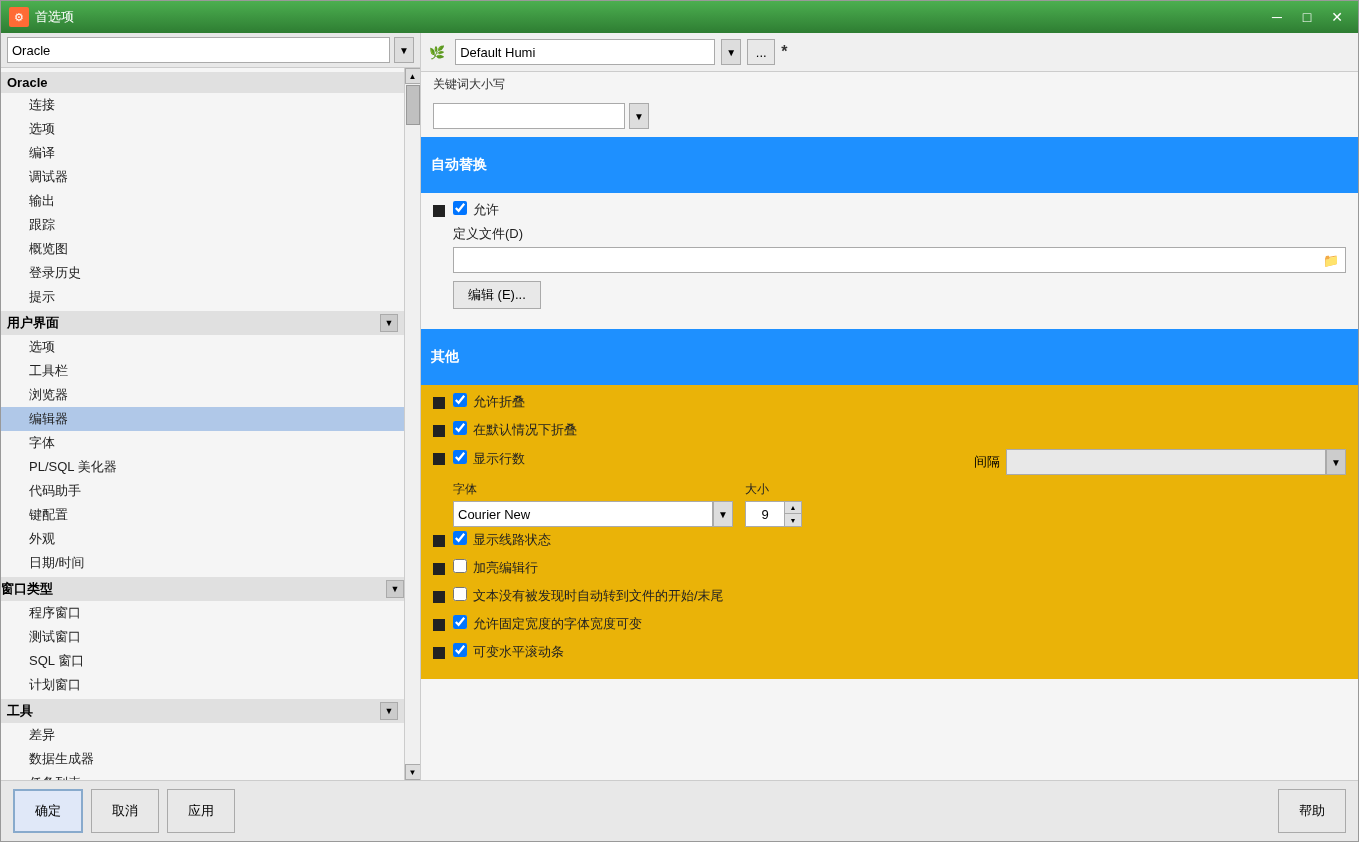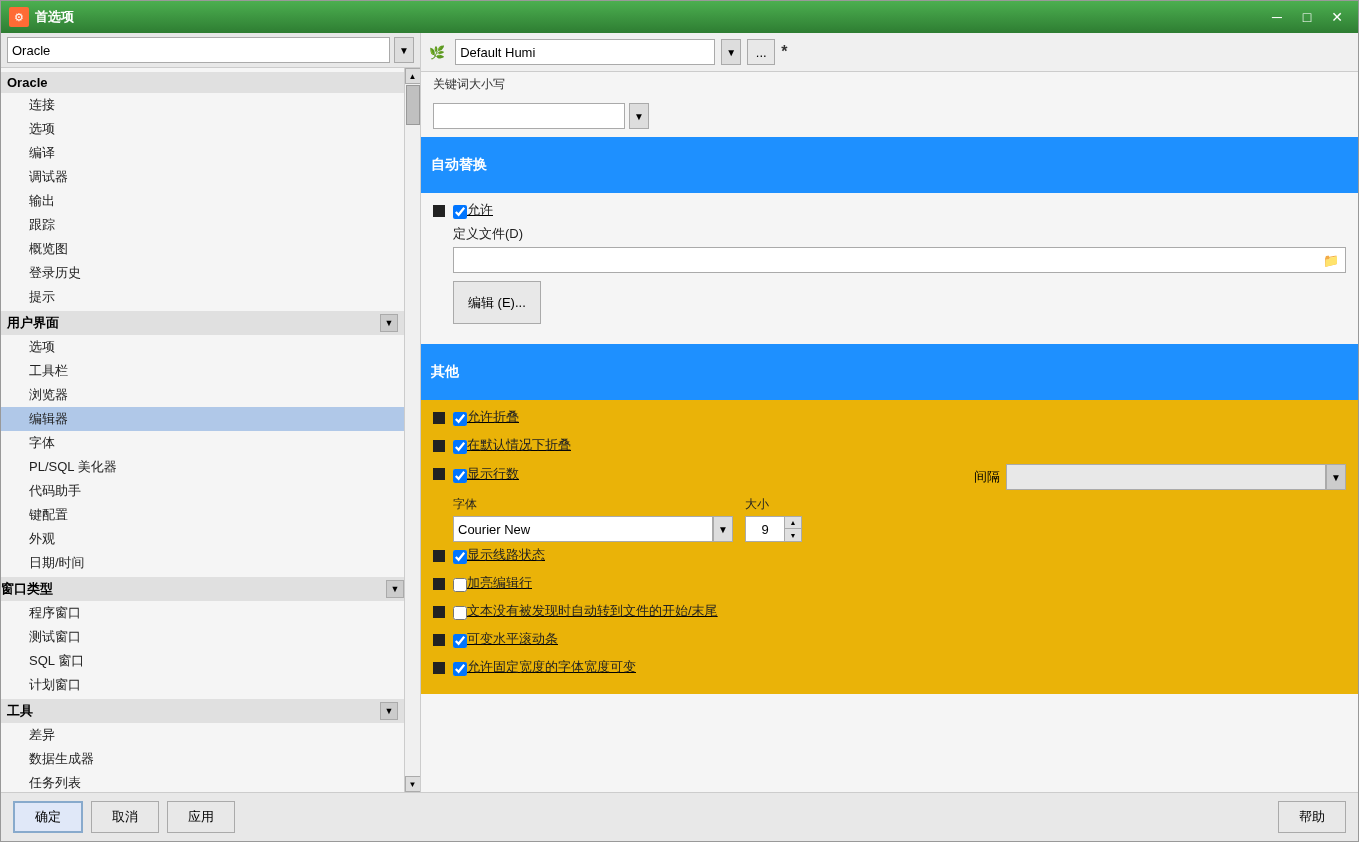--- a/index.html
+++ b/index.html
@@ -35,21 +35,21 @@
       background: #ff6b35;
       border-radius: 2px;
       display: flex;
       align-items: center;
       justify-content: center;
       font-size: 12px;
     }
     .title-bar-title {
       flex: 1;
       font-size: 13px;
-      font-weight: bold;
+      font-weight: normal;
     }
     .title-bar-controls {
       display: flex;
       gap: 4px;
     }
     .title-btn {
       width: 26px;
       height: 20px;
       background: transparent;
       border: none;
@@ -282,23 +282,23 @@
       margin-top: 4px;
       flex-shrink: 0;
     }
     .row-content {
       flex: 1;
     }
 
     
     .checkbox-row {
       display: flex;
-      align-items: flex-end;
+      align-items: flex-start;
+      gap: 6px;
       margin-bottom: 6px;
-      text-decoration: underline;
     }
     .checkbox-label {
       font-size: 13px;
       color: #222;
     }
     input[type="checkbox"] {
       width: 14px;
       height: 14px;
       cursor: pointer;
     }
@@ -332,21 +332,21 @@
       border: none;
       cursor: pointer;
       display: flex;
       align-items: center;
       justify-content: center;
       font-size: 13px;
     }
 
     
     .edit-btn {
-      height: 43px;
+      height: 28px;
       padding: 0 14px;
       background: #e8e8e8;
       border: 1px solid #aaa;
       font-size: 13px;
       cursor: pointer;
       margin-bottom: 8px;
     }
 
     
     .font-size-row {
@@ -445,21 +445,21 @@
     .bottom-bar {
       display: flex;
       align-items: center;
       padding: 8px 12px;
       background: #e8e8e8;
       border-top: 1px solid #ccc;
       gap: 8px;
       flex-shrink: 0;
     }
     .bottom-btn {
-      height: 32px;
+      height: 44px;
       padding: 0 20px;
       background: #e8e8e8;
       border: 1px solid #aaa;
       font-size: 13px;
       cursor: pointer;
       font-family: 'Microsoft YaHei', SimSun, sans-serif;
     }
     .bottom-btn.primary {
       background: #e0e8f8;
       border: 2px solid #88aacc;
@@ -710,31 +710,31 @@
                 <span class="checkbox-label">文本没有被发现时自动转到文件的开始/末尾</span>
               </div>
             </div>
           </div>
 
           <div class="row-with-indicator">
             <div class="black-square"></div>
             <div class="row-content">
               <div class="checkbox-row">
                 <input type="checkbox" checked="" style="">
-                <span class="checkbox-label">可变水平滚动条</span>
+                <span class="checkbox-label">允许固定宽度的字体宽度可变</span>
               </div>
             </div>
           </div>
 
           <div class="row-with-indicator">
             <div class="black-square"></div>
             <div class="row-content">
               <div class="checkbox-row">
                 <input type="checkbox" checked="" style="">
-                <span class="checkbox-label">允许固定宽度的字体宽度可变</span>
+                <span class="checkbox-label">可变水平滚动条</span>
               </div>
             </div>
           </div>
 
         </div>
       </div>
     </div>
   </div>
 
   <div class="bottom-bar">

